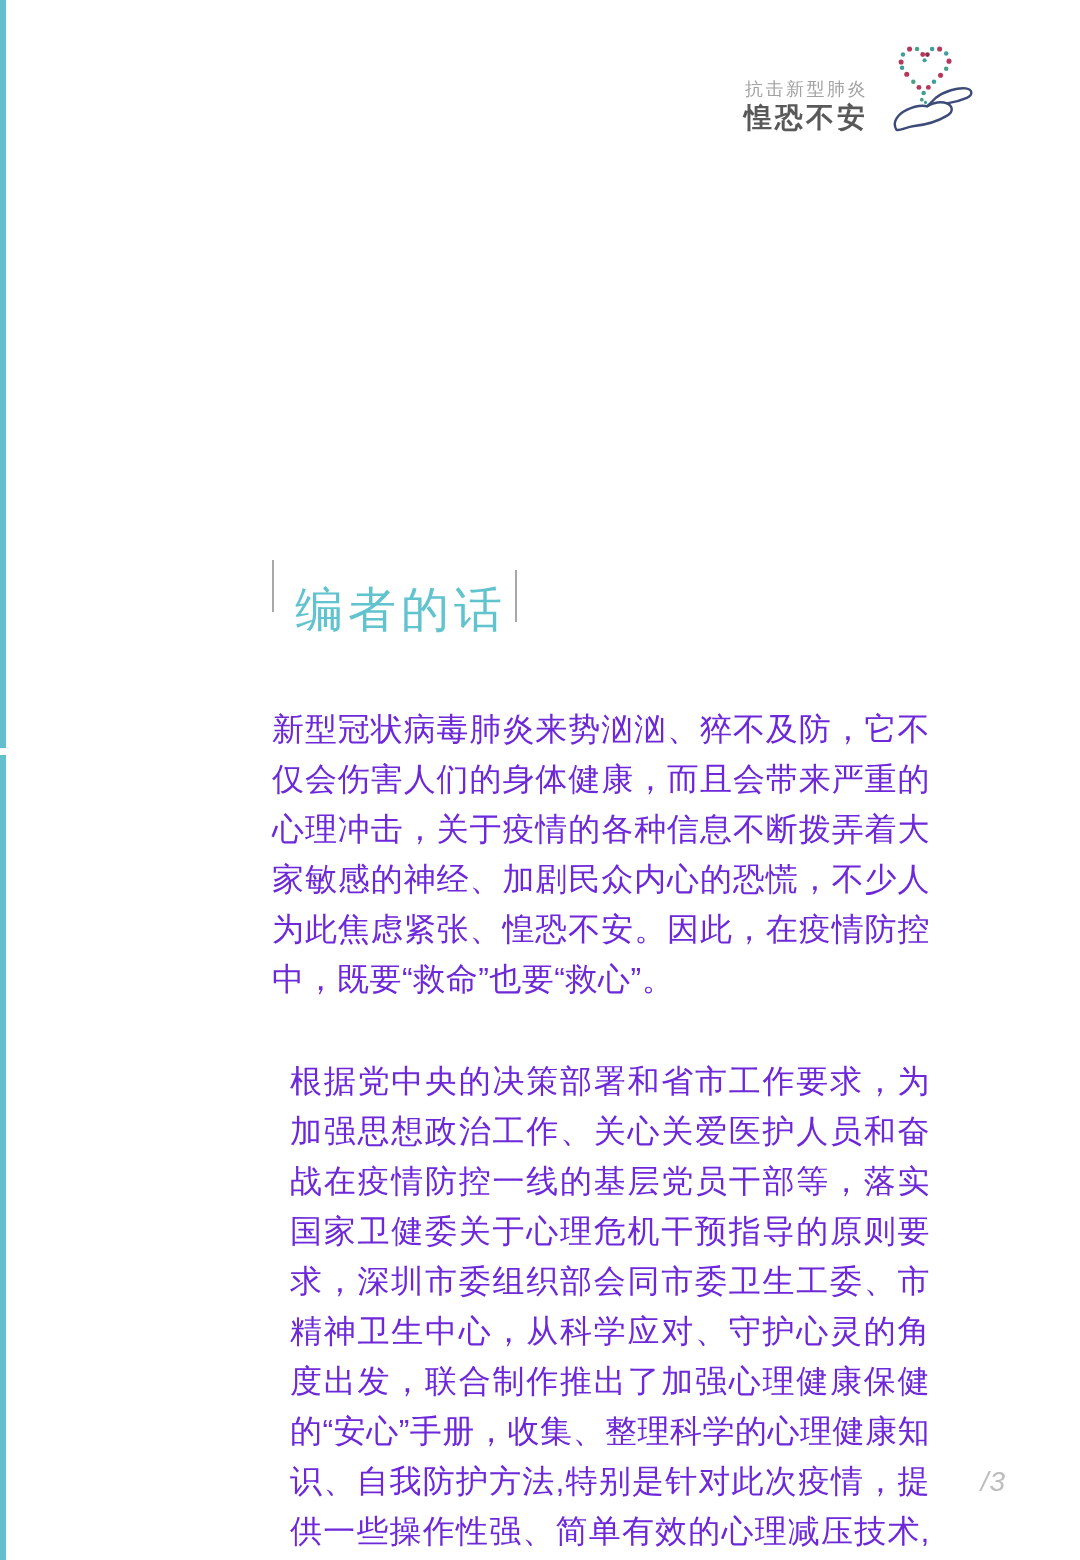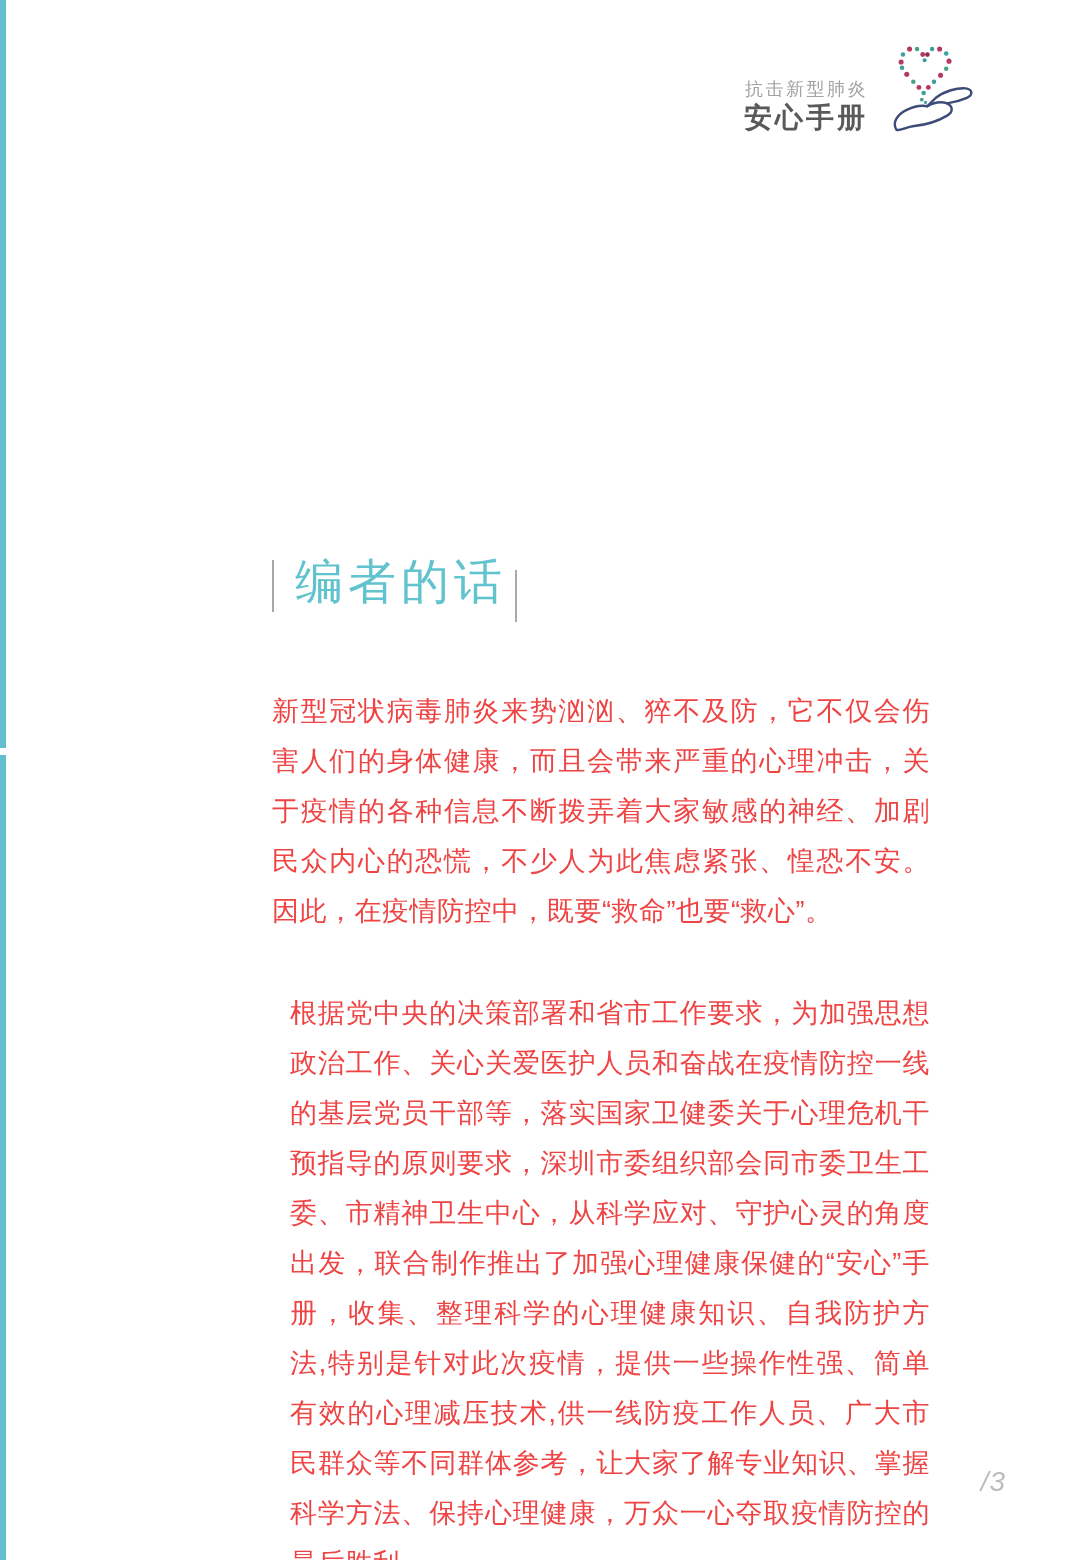--- a/index.html
+++ b/index.html
@@ -51,26 +51,27 @@
   .section-title-row { display: flex; align-items: flex-start; }
   .title-bar { width: 2px; background: #a8a8a8; flex: 0 0 auto; }
   .title-bar.left  { height: 52px; margin-top: 8px; margin-right: 21px; }
   .title-bar.right { height: 52px; margin-top: 18px; margin-left: 8px; }
   .section-title {
     font-size: 48px;
     font-weight: 300;
     color: #60c3ce;
     letter-spacing: 5px;
     line-height: 1.25;
+    margin-top: 28px;
   }
 
   .body-copy p {
-    font-size: 27px;
+    font-size: 32px;
     line-height: 50px;
-    color: #ef4444;
+    color: #6d28d9;
     font-weight: 300;
     text-align: justify;
     text-justify: inter-character;
     letter-spacing: 0.5px;
   }
   .body-copy p.first { margin-top: 64px; }
   .body-copy p + p { margin-top: 52px; margin-left: 18px; }
 
   .page-number {
     position: absolute;
@@ -86,21 +87,21 @@
 <body>
 
 <div class="page">
 
   <div class="accent-bar top"></div>
   <div class="accent-bar bottom"></div>
 
   <div class="header">
     <div class="header-text">
       <div class="header-tagline">抗击新型肺炎</div>
-      <div class="header-title">安心手册</div>
+      <div class="header-title">惶恐不安</div>
     </div>
     <svg class="logo-svg" width="108" height="104" viewBox="0 0 115 108" aria-hidden="true">
 
       <g>
         <circle cx="31" cy="20" r="2.7" fill="#b5395a"></circle>
         <circle cx="33" cy="12" r="2.4" fill="#3e9d9d"></circle>
         <circle cx="40" cy="6" r="2.7" fill="#b5395a"></circle>
         <circle cx="48" cy="6" r="2.4" fill="#47a183"></circle>
         <circle cx="54" cy="12" r="2.6" fill="#b5395a"></circle>
         <circle cx="56" cy="18" r="2.2" fill="#3e9d9d"></circle>

